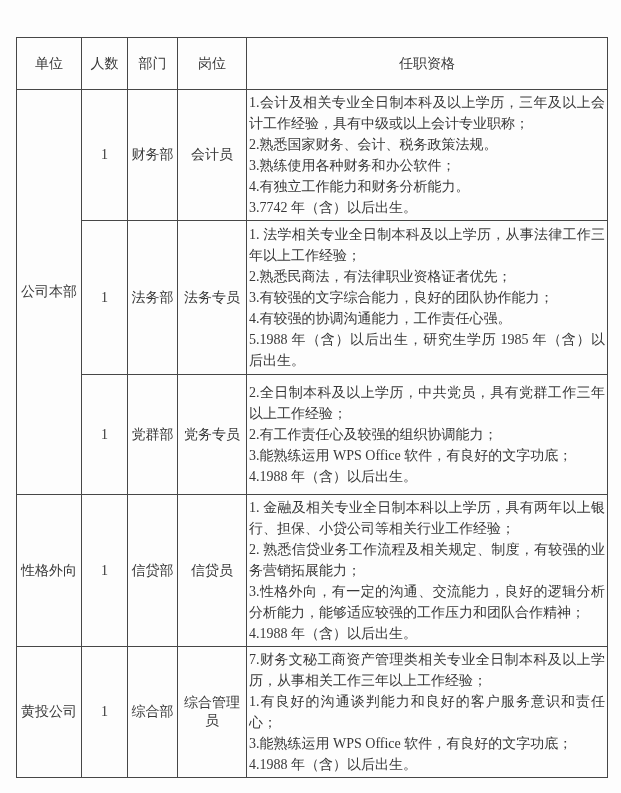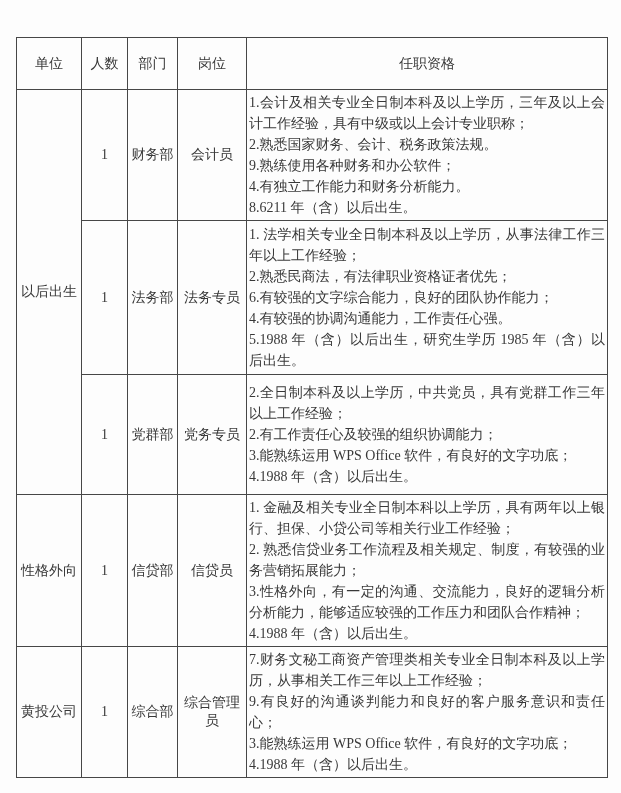--- a/index.html
+++ b/index.html
@@ -68,40 +68,40 @@
     <tr>
       <th>单位</th>
       <th>人数</th>
       <th>部门</th>
       <th>岗位</th>
       <th>任职资格</th>
     </tr>
   </thead>
   <tbody>
     <tr class="r1">
-      <td rowspan="3">以后出生</td>
+      <td rowspan="3">公司本部</td>
       <td>1</td>
       <td>财务部</td>
       <td>会计员</td>
       <td class="quals">
         <div>1.会计及相关专业全日制本科及以上学历，三年及以上会计工作经验，具有中级或以上会计专业职称；</div>
         <div>2.熟悉国家财务、会计、税务政策法规。</div>
-        <div>9.熟练使用各种财务和办公软件；</div>
+        <div>3.熟练使用各种财务和办公软件；</div>
         <div>4.有独立工作能力和财务分析能力。</div>
-        <div>8.6211 年（含）以后出生。</div>
+        <div>3.7742 年（含）以后出生。</div>
       </td>
     </tr>
     <tr class="r2">
       <td>1</td>
       <td>法务部</td>
       <td>法务专员</td>
       <td class="quals">
         <div>1. 法学相关专业全日制本科及以上学历，从事法律工作三年以上工作经验；</div>
         <div>2.熟悉民商法，有法律职业资格证者优先；</div>
-        <div>6.有较强的文字综合能力，良好的团队协作能力；</div>
+        <div>3.有较强的文字综合能力，良好的团队协作能力；</div>
         <div>4.有较强的协调沟通能力，工作责任心强。</div>
         <div>5.1988 年（含）以后出生，研究生学历 1985 年（含）以后出生。</div>
       </td>
     </tr>
     <tr class="r3">
       <td>1</td>
       <td>党群部</td>
       <td>党务专员</td>
       <td class="quals">
         <div>2.全日制本科及以上学历，中共党员，具有党群工作三年以上工作经验；</div>
@@ -122,19 +122,19 @@
         <div>4.1988 年（含）以后出生。</div>
       </td>
     </tr>
     <tr class="r5">
       <td>黄投公司</td>
       <td>1</td>
       <td>综合部</td>
       <td>综合管理员</td>
       <td class="quals">
         <div>7.财务文秘工商资产管理类相关专业全日制本科及以上学历，从事相关工作三年以上工作经验；</div>
-        <div>9.有良好的沟通谈判能力和良好的客户服务意识和责任心；</div>
+        <div>1.有良好的沟通谈判能力和良好的客户服务意识和责任心；</div>
         <div>3.能熟练运用 WPS Office 软件，有良好的文字功底；</div>
         <div>4.1988 年（含）以后出生。</div>
       </td>
     </tr>
   </tbody>
 </table>
 
 </body></html>

